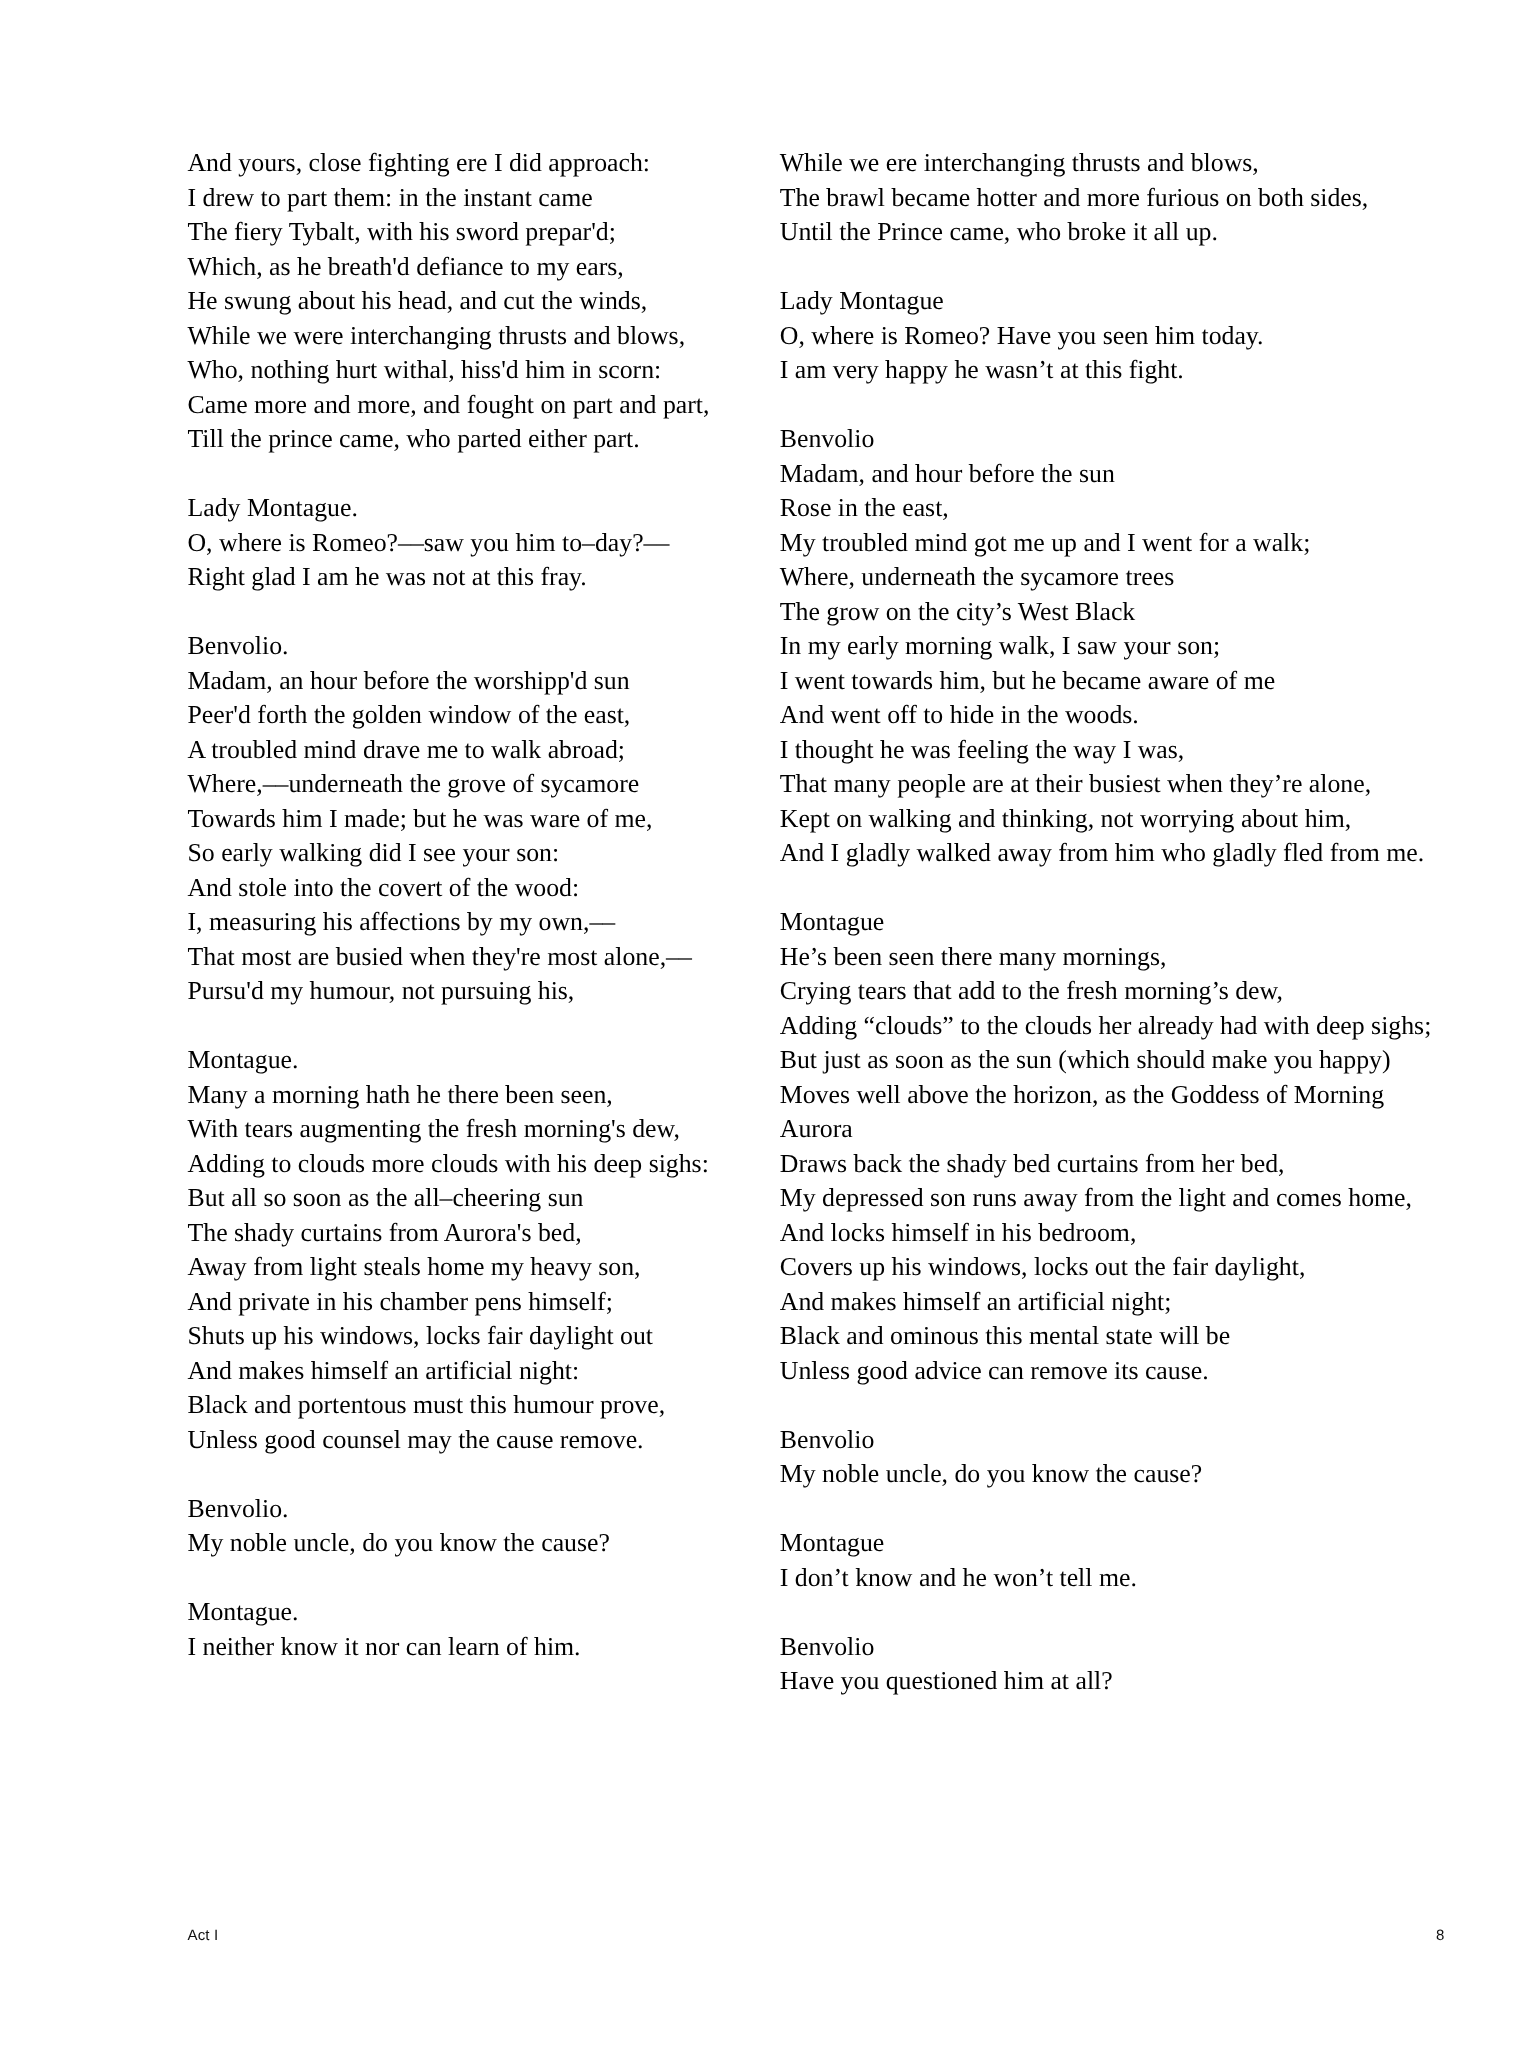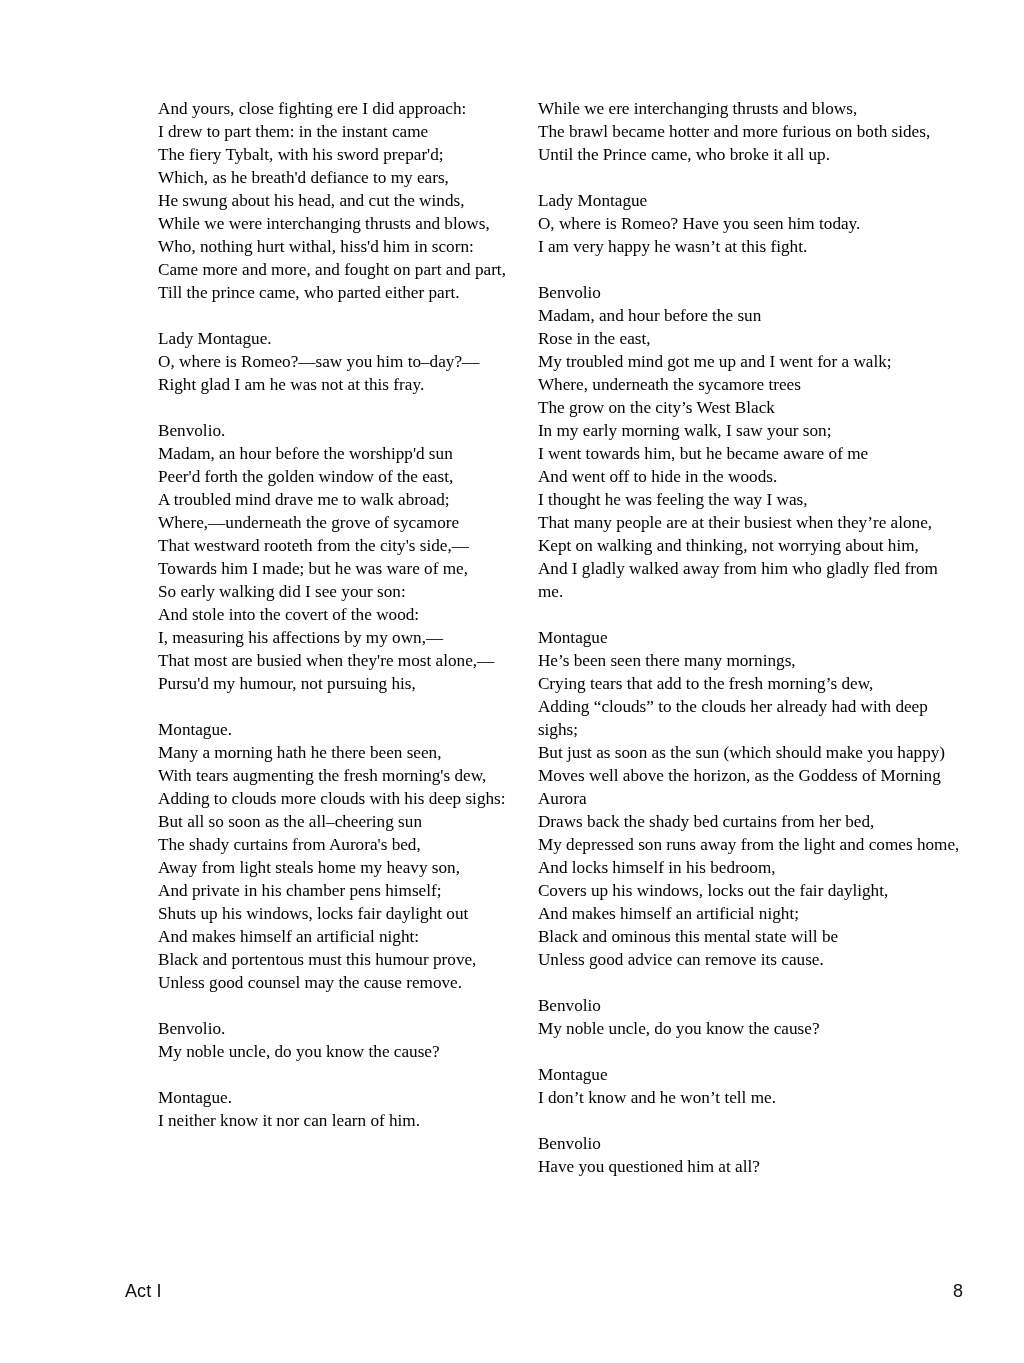--- a/index.html
+++ b/index.html
@@ -30,21 +30,20 @@
     left: 125px;
     top: 97px;
     width: 840px;
     display: flex;
     flex-direction: row;
     align-items: flex-start;
   }
 
   .column {
     box-sizing: border-box;
-    margin-left: 33px;
   }
 
   .column-left {
     width: 385px;
     padding-right: 8px;
   }
 
   .column-right {
     width: 455px;
     margin-left: 18px;
@@ -69,21 +68,21 @@
   .footer {
     position: absolute;
     left: 125px;
     top: 1281px;
     width: 838px;
     display: flex;
     flex-direction: row;
     justify-content: space-between;
     align-items: baseline;
     font-family: "Liberation Sans", "DejaVu Sans", sans-serif;
-    font-size: 18px;
+    font-size: 10px;
     line-height: 20px;
     color: #111111;
   }
   .footer-act { letter-spacing: 0.1px; }
   .footer-page { letter-spacing: 0.1px; }
 </style>
 </head>
 <body>
 
 <div class="page">
@@ -106,21 +105,20 @@
           <p class="speaker">Lady Montague.</p>
           <p class="line">O, where is Romeo?––saw you him to–day?––</p>
           <p class="line">Right glad I am he was not at this fray.</p>
         </div>
         <div class="speech">
           <p class="speaker">Benvolio.</p>
           <p class="line">Madam, an hour before the worshipp'd sun</p>
           <p class="line">Peer'd forth the golden window of the east,</p>
           <p class="line">A troubled mind drave me to walk abroad;</p>
           <p class="line">Where,––underneath the grove of sycamore</p>
-          <p class="line">That westward rooteth from the city's side,––</p>
           <p class="line">Towards him I made; but he was ware of me,</p>
           <p class="line">So early walking did I see your son:</p>
           <p class="line">And stole into the covert of the wood:</p>
           <p class="line">I, measuring his affections by my own,––</p>
           <p class="line">That most are busied when they're most alone,––</p>
           <p class="line">Pursu'd my humour, not pursuing his,</p>
         </div>
         <div class="speech">
           <p class="speaker">Montague.</p>
           <p class="line">Many a morning hath he there been seen,</p>

